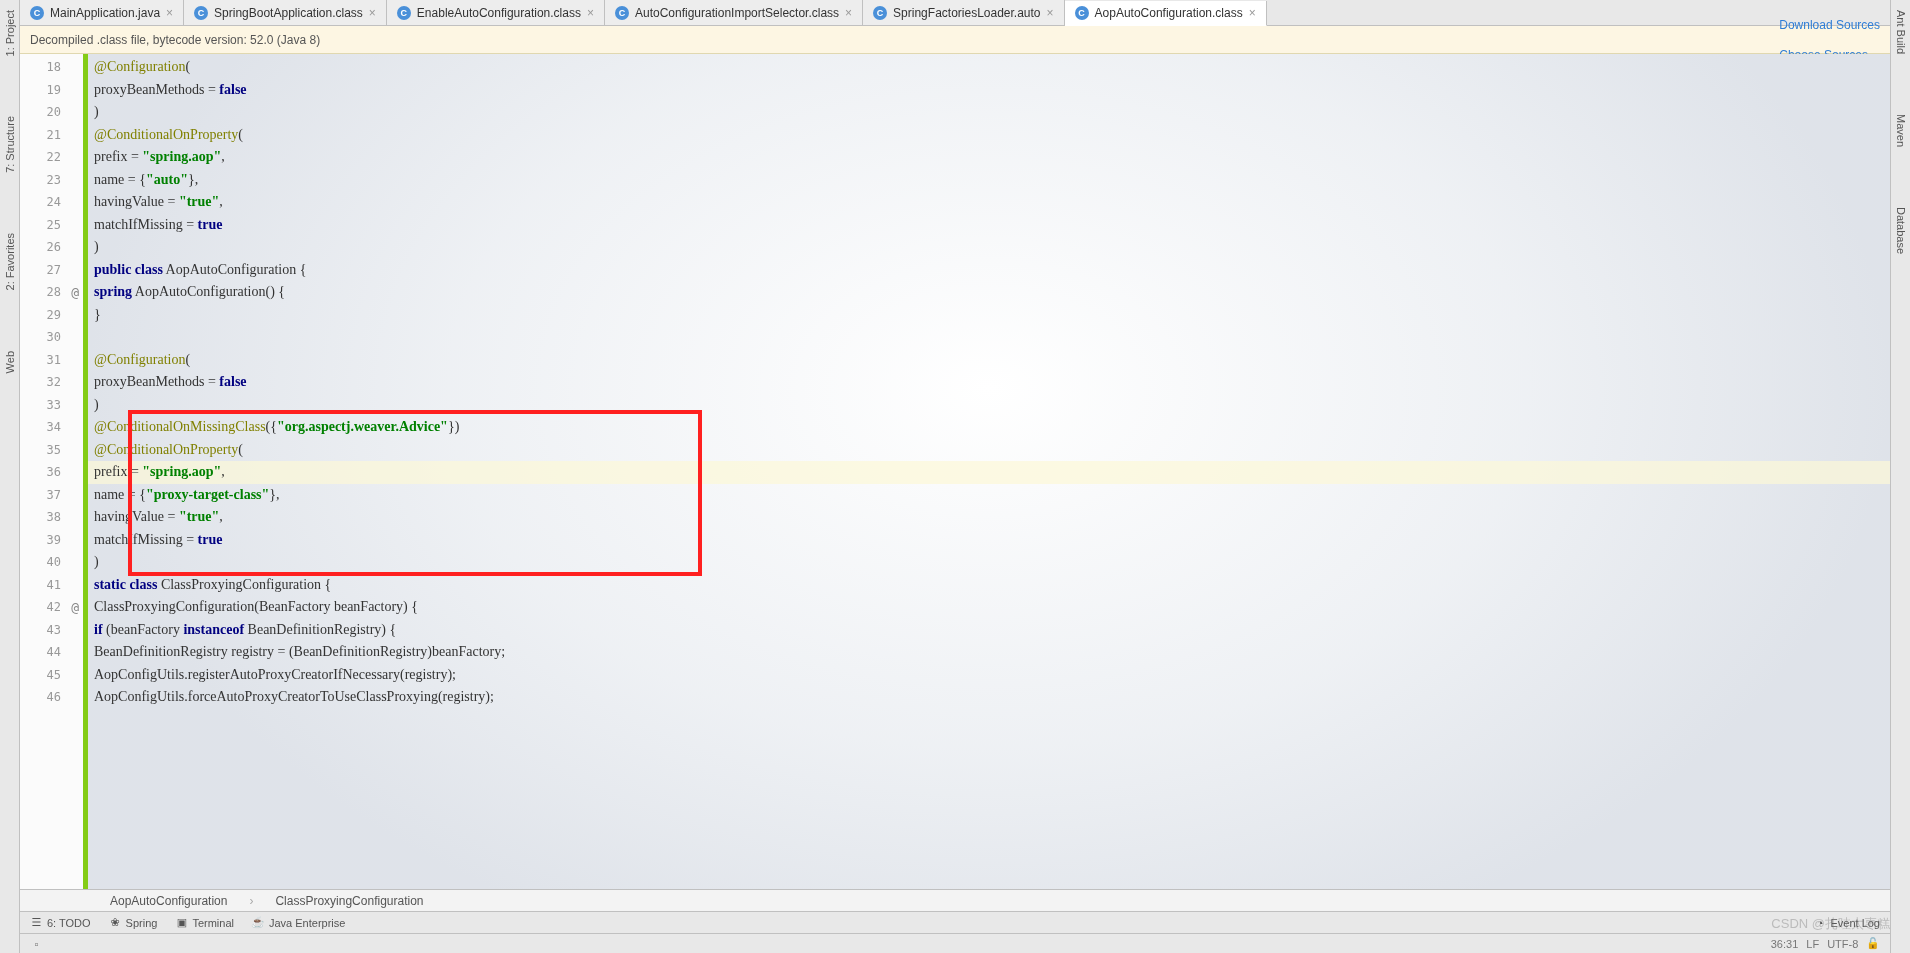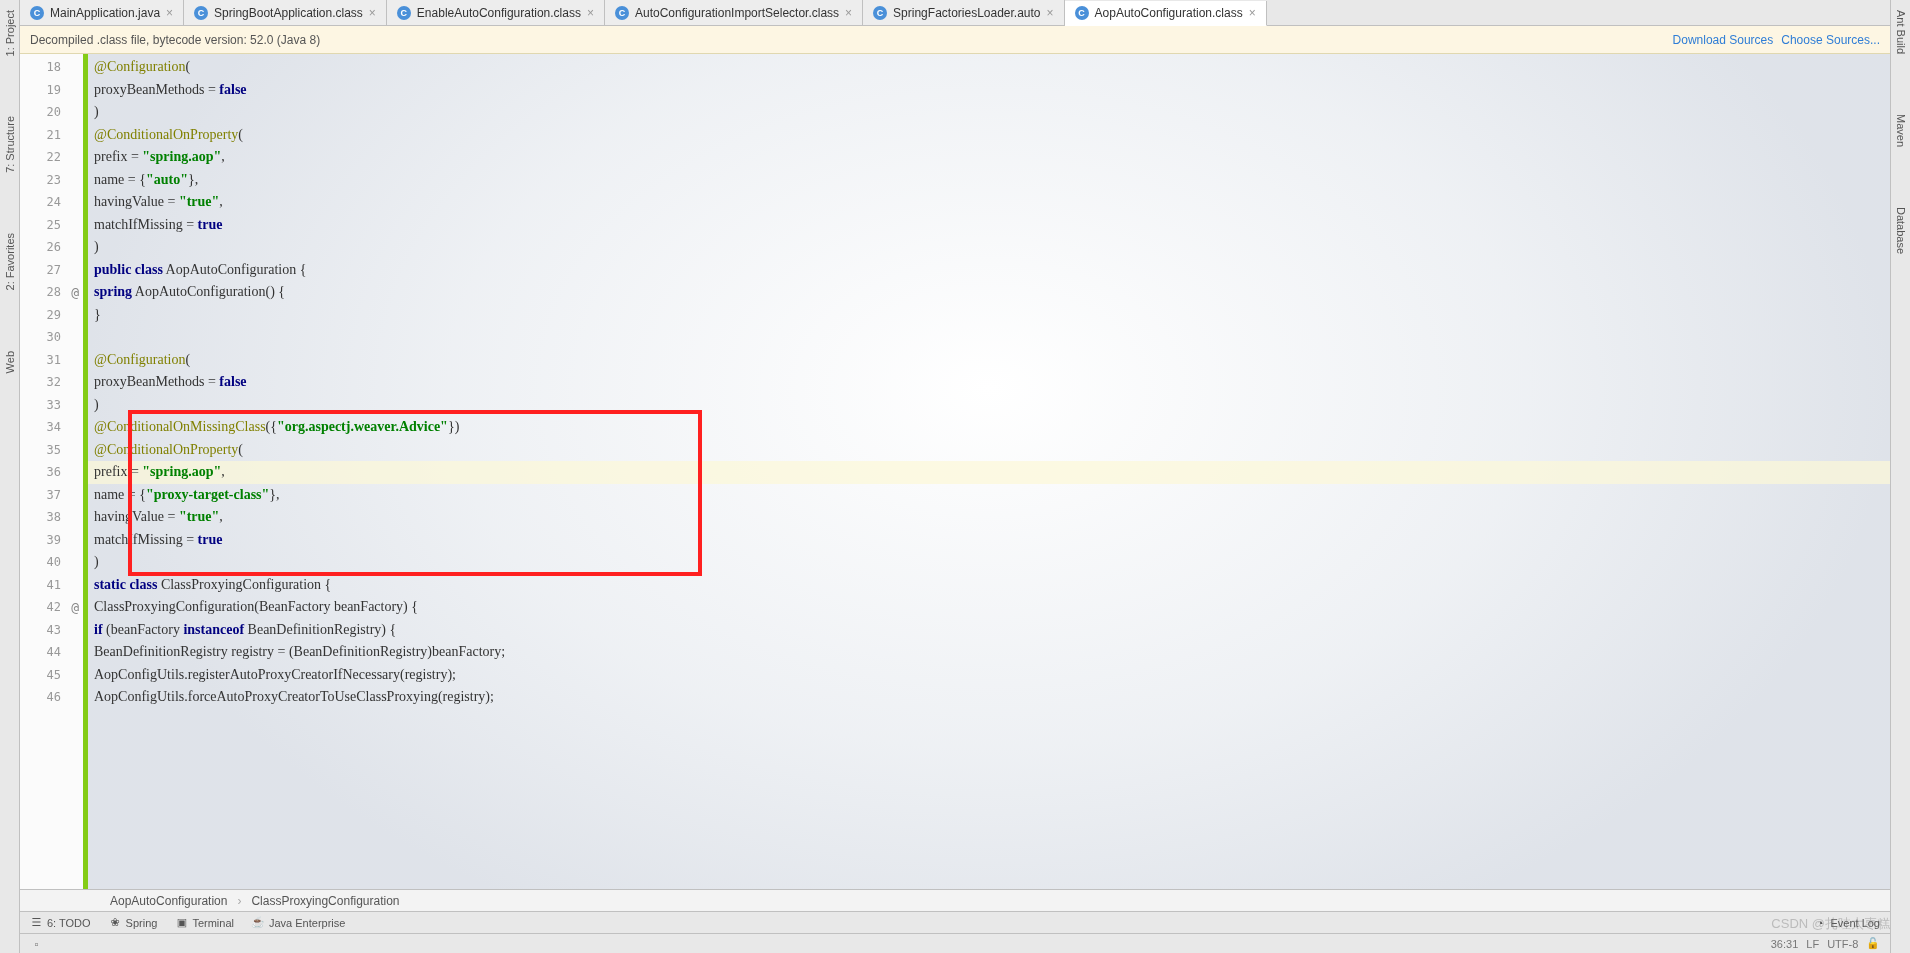--- a/index.html
+++ b/index.html
@@ -9,21 +9,21 @@
   .left-sidebar .side-label { writing-mode: vertical-lr; transform: rotate(180deg); font-size: 11px; color: #555; cursor: pointer; height: auto; }
   .right-sidebar { width: 20px; background: #e8e8e8; border-left: 1px solid #c0c0c0; display: flex; flex-direction: column; align-items: center; padding-top: 10px; gap: 60px; }
   .right-sidebar .side-label { writing-mode: vertical-lr; font-size: 11px; color: #555; cursor: pointer; }
   .center { flex: 1; display: flex; flex-direction: column; background: #fff; position: relative; }
   .tabs { display: flex; height: 26px; background: #e8e8e8; border-bottom: 1px solid #c0c0c0; }
   .tab { display: flex; align-items: center; padding: 0 10px; gap: 6px; border-right: 1px solid #c0c0c0; cursor: pointer; font-size: 12px; color: #333; background: #ededed; }
   .tab.active { background: #fff; border-bottom: 1px solid #fff; position: relative; top: 1px; }
   .tab .icon-c { width: 14px; height: 14px; border-radius: 50%; background: #4a90d9; color: #fff; font-size: 9px; display: flex; align-items: center; justify-content: center; font-weight: bold; }
   .tab .close { color: #999; font-size: 12px; cursor: pointer; }
   .banner { height: 28px; background: #fdf6e3; border-bottom: 1px solid #e0d8b0; display: flex; align-items: center; padding: 4px 10px; font-size: 12px; color: #555; }
-  .banner .links { margin-left: auto; display: flex; gap: 8px; }
+  .banner .links { margin-left: auto; display: flex; gap: 16px; flex-direction: column; }
   .banner .links a { color: #2e7dd6; text-decoration: none; cursor: pointer; }
   .editor { flex: 1; display: flex; overflow: hidden; position: relative; }
   .gutter { width: 68px; background: rgba(248,248,248,0.6); border-right: 5px solid #84cc16; padding-top: 2px; }
   .gutter-line { height: 22.5px; display: flex; align-items: center; justify-content: flex-end; padding-right: 22px; color: #999; font-size: 12px; font-family: Consolas, monospace; position: relative; }
   .gutter-line .icon-at { position: absolute; right: 4px; color: #888; font-size: 13px; }
   .gutter-line .bulb { position: absolute; right: -20px; width: 10px; height: 10px; background: #f0a020; border-radius: 50%; }
   .code {
     flex: 1;
     font-family: Liberation Serif, serif;
     font-size: 14px;
@@ -34,21 +34,21 @@
       linear-gradient(#fff,#fff);
     overflow: hidden;
   }
   .code-line { height: 22.5px; display: flex; align-items: center; white-space: pre; padding-left: 6px; color: #333; }
   .code-line.hl { background: rgba(252,248,215,0.7); }
   .kw { color: #000080; font-weight: bold; }
   .str { color: #008000; font-weight: bold; }
   .ann { color: #808000; }
   .ident { color: #333; }
   .red-box { position: absolute; border: 4px solid #ff2020; pointer-events: none; }
-  .breadcrumb { height: 22px; border-top: 1px solid #c0c0c0; display: flex; align-items: center; padding-left: 90px; gap: 10px; color: #555; font-size: 12px; background: #f3f3f3; }
+  .breadcrumb { height: 22px; border-top: 1px solid #c0c0c0; display: flex; align-items: center; padding-left: 90px; gap: 22px; color: #555; font-size: 12px; background: #f3f3f3; }
   .breadcrumb .chev { color: #aaa; }
   .bottom-bar { height: 22px; border-top: 1px solid #c0c0c0; background: #e8e8e8; display: flex; align-items: center; padding: 0 10px; gap: 18px; font-size: 11px; color: #555; }
   .bottom-bar .bi { display: flex; align-items: center; gap: 4px; cursor: pointer; }
   .bottom-bar .spacer { flex: 1; }
   .bottom-bar .event-log { display: flex; align-items: center; gap: 4px; cursor: pointer; }
   .status-bar { height: 20px; border-top: 1px solid #c0c0c0; background: #e8e8e8; display: flex; align-items: center; padding: 0 10px; font-size: 11px; color: #777; }
   .status-bar .spacer { flex: 1; }
   .status-bar .sb-item { margin-left: 8px; }
   .watermark { position: absolute; bottom: 20px; right: 20px; color: rgba(120,120,120,0.4); font-size: 13px; pointer-events: none; }
   .ico { width: 13px; height: 13px; display: inline-flex; align-items: center; justify-content: center; }

